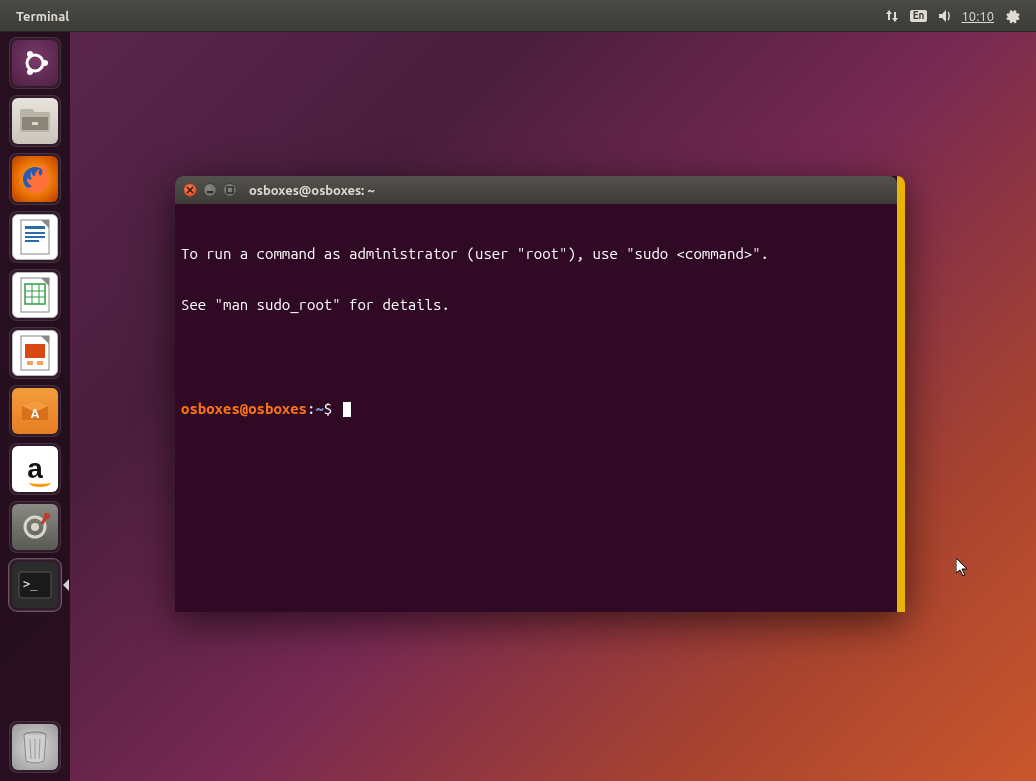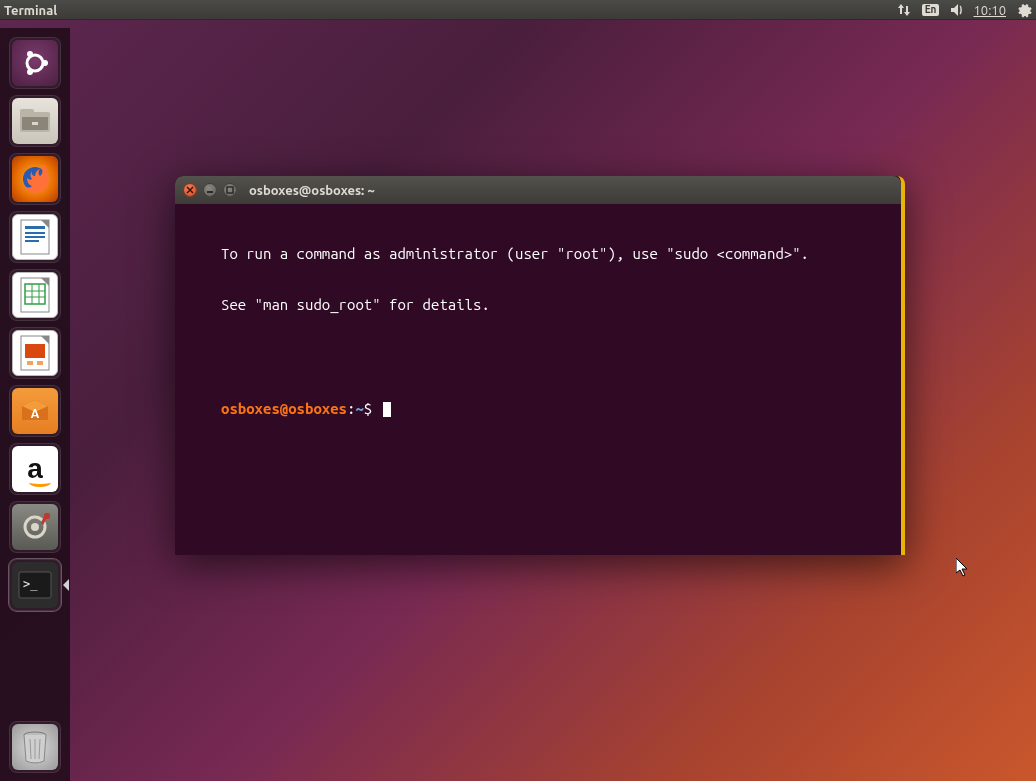--- a/index.html
+++ b/index.html
@@ -7,26 +7,26 @@
       width: 1036px;
       height: 781px;
       overflow: hidden;
       font-family: Ubuntu, "Segoe UI", Arial, sans-serif;
       background: linear-gradient(135deg, #5e2750 0%, #4a1e3d 30%, #772953 55%, #a8432f 80%, #c9572c 100%);
       position: relative;
     }
 
     
     .menubar {
-      height: 20px;
+      height: 32px;
       background: linear-gradient(to bottom, #4a4a46 0%, #3c3b37 100%);
       color: #dfdbd2;
       display: flex;
       align-items: center;
-      padding: 0 4px;
+      padding: 0 16px;
       font-size: 13px;
       border-bottom: 1px solid #2a2a28;
       position: relative;
       z-index: 10;
     }
     .menubar .app-name { font-weight: bold; }
     .menubar .spacer { flex: 1; }
     .menubar .indicator {
       display: flex;
       align-items: center;
@@ -102,25 +102,25 @@
     .tile-settings { background: linear-gradient(to bottom,#8a8a85,#5a5a55); }
     .tile-terminal { background: #2c2c2c; }
     .tile-trash { background: radial-gradient(circle,#ddd,#999); }
 
     
     .terminal-window {
       position: absolute;
       left: 175px;
       top: 176px;
       width: 730px;
-      height: 379px;
+      height: 436px;
       background: #300a24;
       border-radius: 8px 8px 0 0;
       box-shadow: 0 10px 40px rgba(0,0,0,0.6);
-      border-right: 4px solid #eab308;
+      border-right: 8px solid #eab308;
       overflow: hidden;
       display: flex;
       flex-direction: column;
     }
     .titlebar {
       height: 28px;
       background: linear-gradient(to bottom,#54524d,#3c3b37);
       display: flex;
       align-items: center;
       padding: 0 8px;
@@ -142,21 +142,20 @@
 
     .terminal-body {
       flex: 1;
       padding: 6px 6px;
       font-family: "Ubuntu Mono","DejaVu Sans Mono",monospace;
       font-size: 15px;
       line-height: 1.15;
       color: #fff;
       white-space: pre;
       overflow: hidden;
-      margin-left: 40px;
     }
     .term-line { white-space: pre-wrap; }
     .prompt-user { color:#f97316; font-weight:bold;}
     .prompt-colon { color:#fff; }
     .prompt-path { color:#729fcf; font-weight:bold;}
     .cursor {
       display:inline-block;
       width: 8px; height: 15px;
       background:#fff; vertical-align: text-bottom;
       margin-left:2px;

